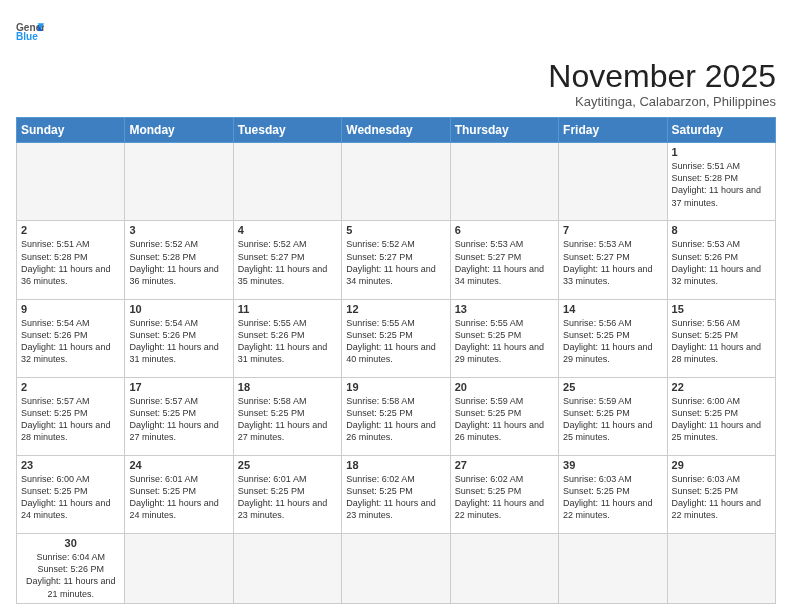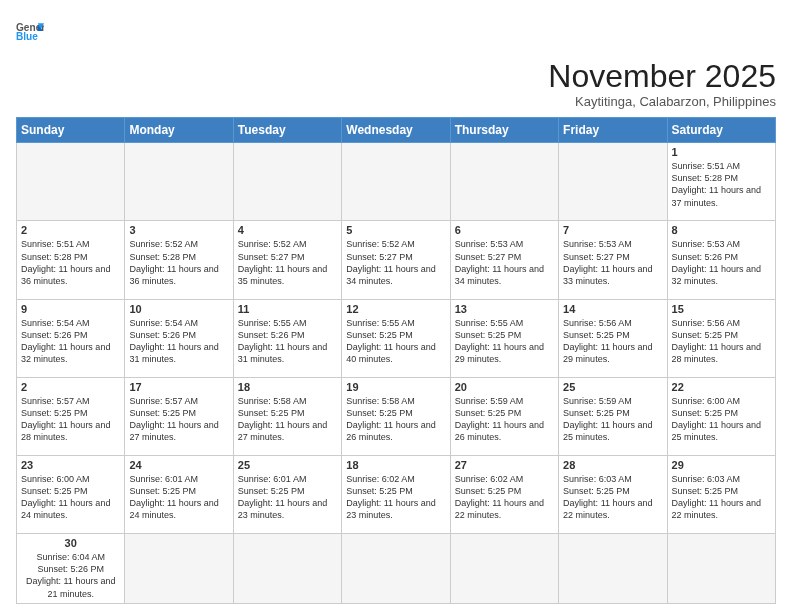--- a/index.html
+++ b/index.html
@@ -238,21 +238,21 @@
           </td>
           <td>
             <span class="day-num">18</span>
             <div class="day-info"><span>Sunrise: 6:02 AM</span><br><span>Sunset: 5:25 PM</span><br><span>Daylight: 11 hours and 23 minutes.</span></div>
           </td>
           <td>
             <span class="day-num">27</span>
             <div class="day-info"><span>Sunrise: 6:02 AM</span><br><span>Sunset: 5:25 PM</span><br><span>Daylight: 11 hours and 22 minutes.</span></div>
           </td>
           <td>
-            <span class="day-num">28</span>
+            <span class="day-num">39</span>
             <div class="day-info"><span>Sunrise: 6:03 AM</span><br><span>Sunset: 5:25 PM</span><br><span>Daylight: 11 hours and 22 minutes.</span></div>
           </td>
           <td>
             <span class="day-num">29</span>
             <div class="day-info"><span>Sunrise: 6:03 AM</span><br><span>Sunset: 5:25 PM</span><br><span>Daylight: 11 hours and 22 minutes.</span></div>
           </td>
         </tr>
         <tr>
           <td class="last-row">
             <span class="day-num">30</span>

